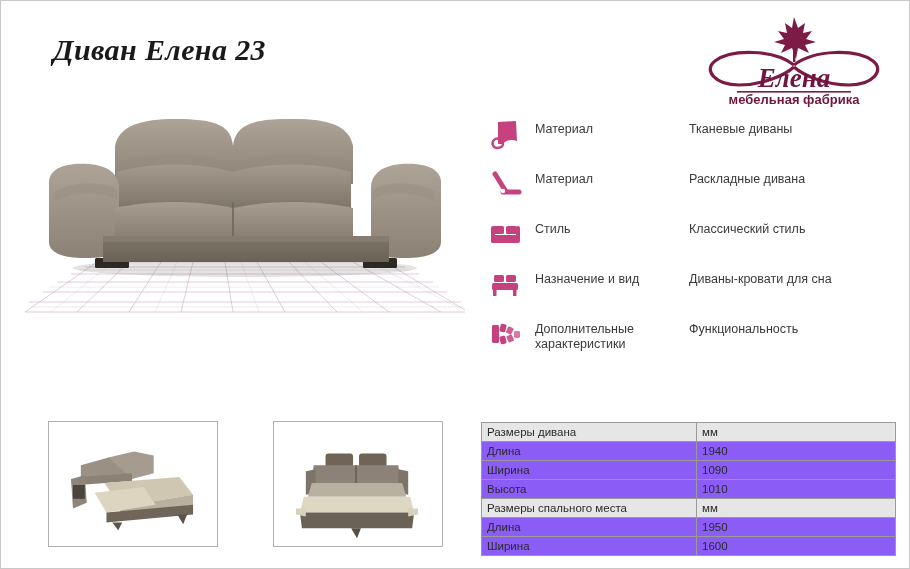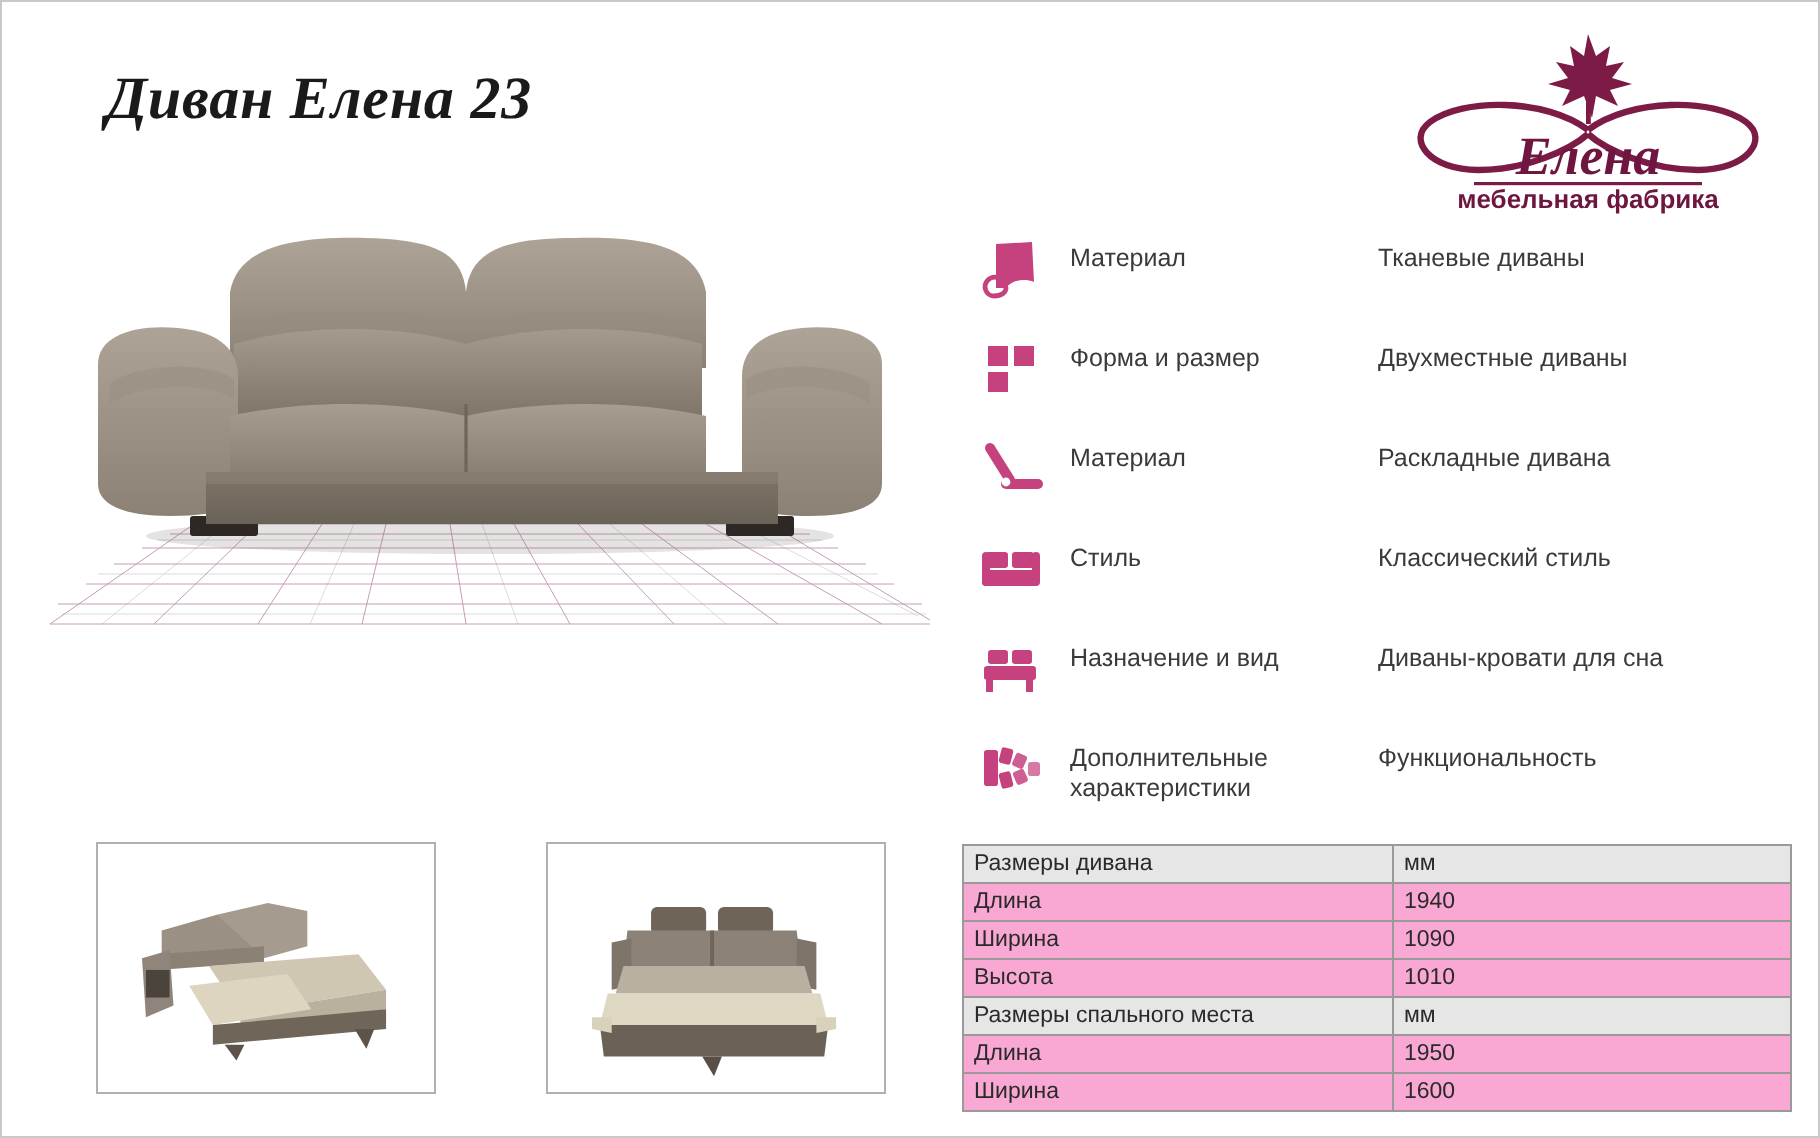--- a/index.html
+++ b/index.html
@@ -112,21 +112,21 @@
     width: 415px;
     border-collapse: collapse;
     font-size: 11.5px;
     color: #2a2a2a;
   }
   .dims td {
     border: 1px solid #9a9a9a;
     padding: 2px 4px 2px 5px;
     height: 14px;
     line-height: 14px;
-    background: #f9a8d4;
+    background: #8b5cf6;
   }
   .dims td.c1 { width: 205px; }
   .dims tr.hdr td {
     background: #e6e6e6;
     margin-top: 32px;
   }
 </style>
 </head>
 <body>
 
@@ -277,31 +277,20 @@
       <span class="feat-icon">
         <svg width="36" height="34" viewBox="0 0 36 34">
           <path d="M8 4 L26 3 L27 23 C22 21, 16 22, 13 26 L8 26 Z" fill="#c5427e"></path>
           <path d="M13 26 C12 21, 7 19, 4 22 C1 25, 3 30, 7 30 C11 30, 13 28, 13 26 Z" fill="none" stroke="#c5427e" stroke-width="2.4"></path>
         </svg>
       </span>
       <span class="feat-label">Материал</span>
       <span class="feat-value">Тканевые диваны</span>
     </div>
 
-    <div class="feat-row">
-      <span class="feat-icon">
-        <svg width="36" height="34" viewBox="0 0 36 34">
-          <rect x="4" y="5" width="10" height="10" fill="#c5427e"></rect>
-          <rect x="17" y="5" width="10" height="10" fill="#c5427e"></rect>
-          <rect x="4" y="18" width="10" height="10" fill="#c5427e"></rect>
-        </svg>
-      </span>
-      <span class="feat-label">Форма и размер</span>
-      <span class="feat-value">Двухместные диваны</span>
-    </div>
 
     <div class="feat-row">
       <span class="feat-icon">
         <svg width="36" height="34" viewBox="0 0 36 34">
           <path d="M5 6 L15 22" stroke="#c5427e" stroke-width="5" stroke-linecap="round" fill="none"></path>
           <path d="M13 24 L29 24" stroke="#c5427e" stroke-width="5" stroke-linecap="round" fill="none"></path>
           <circle cx="13" cy="23" r="2.2" fill="#ffffff"></circle>
         </svg>
       </span>
       <span class="feat-label">Материал</span>

